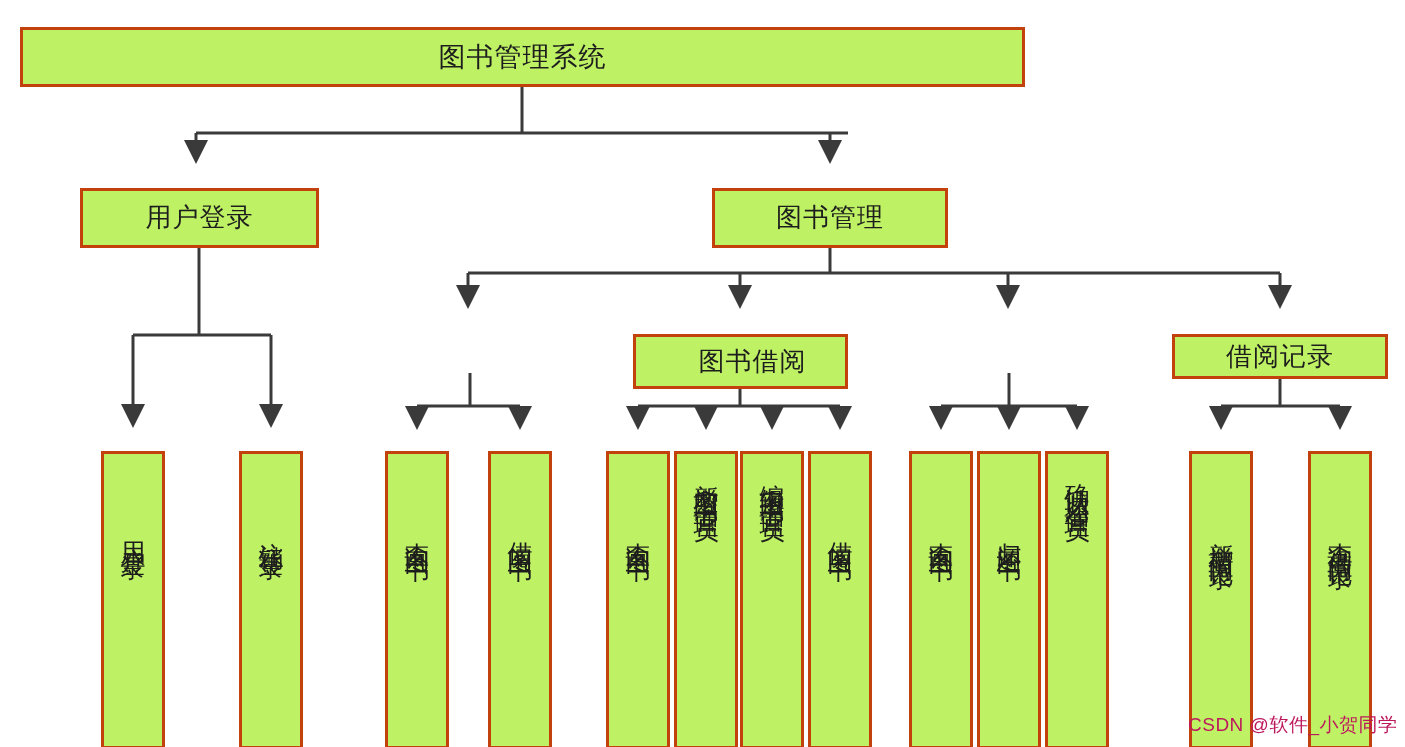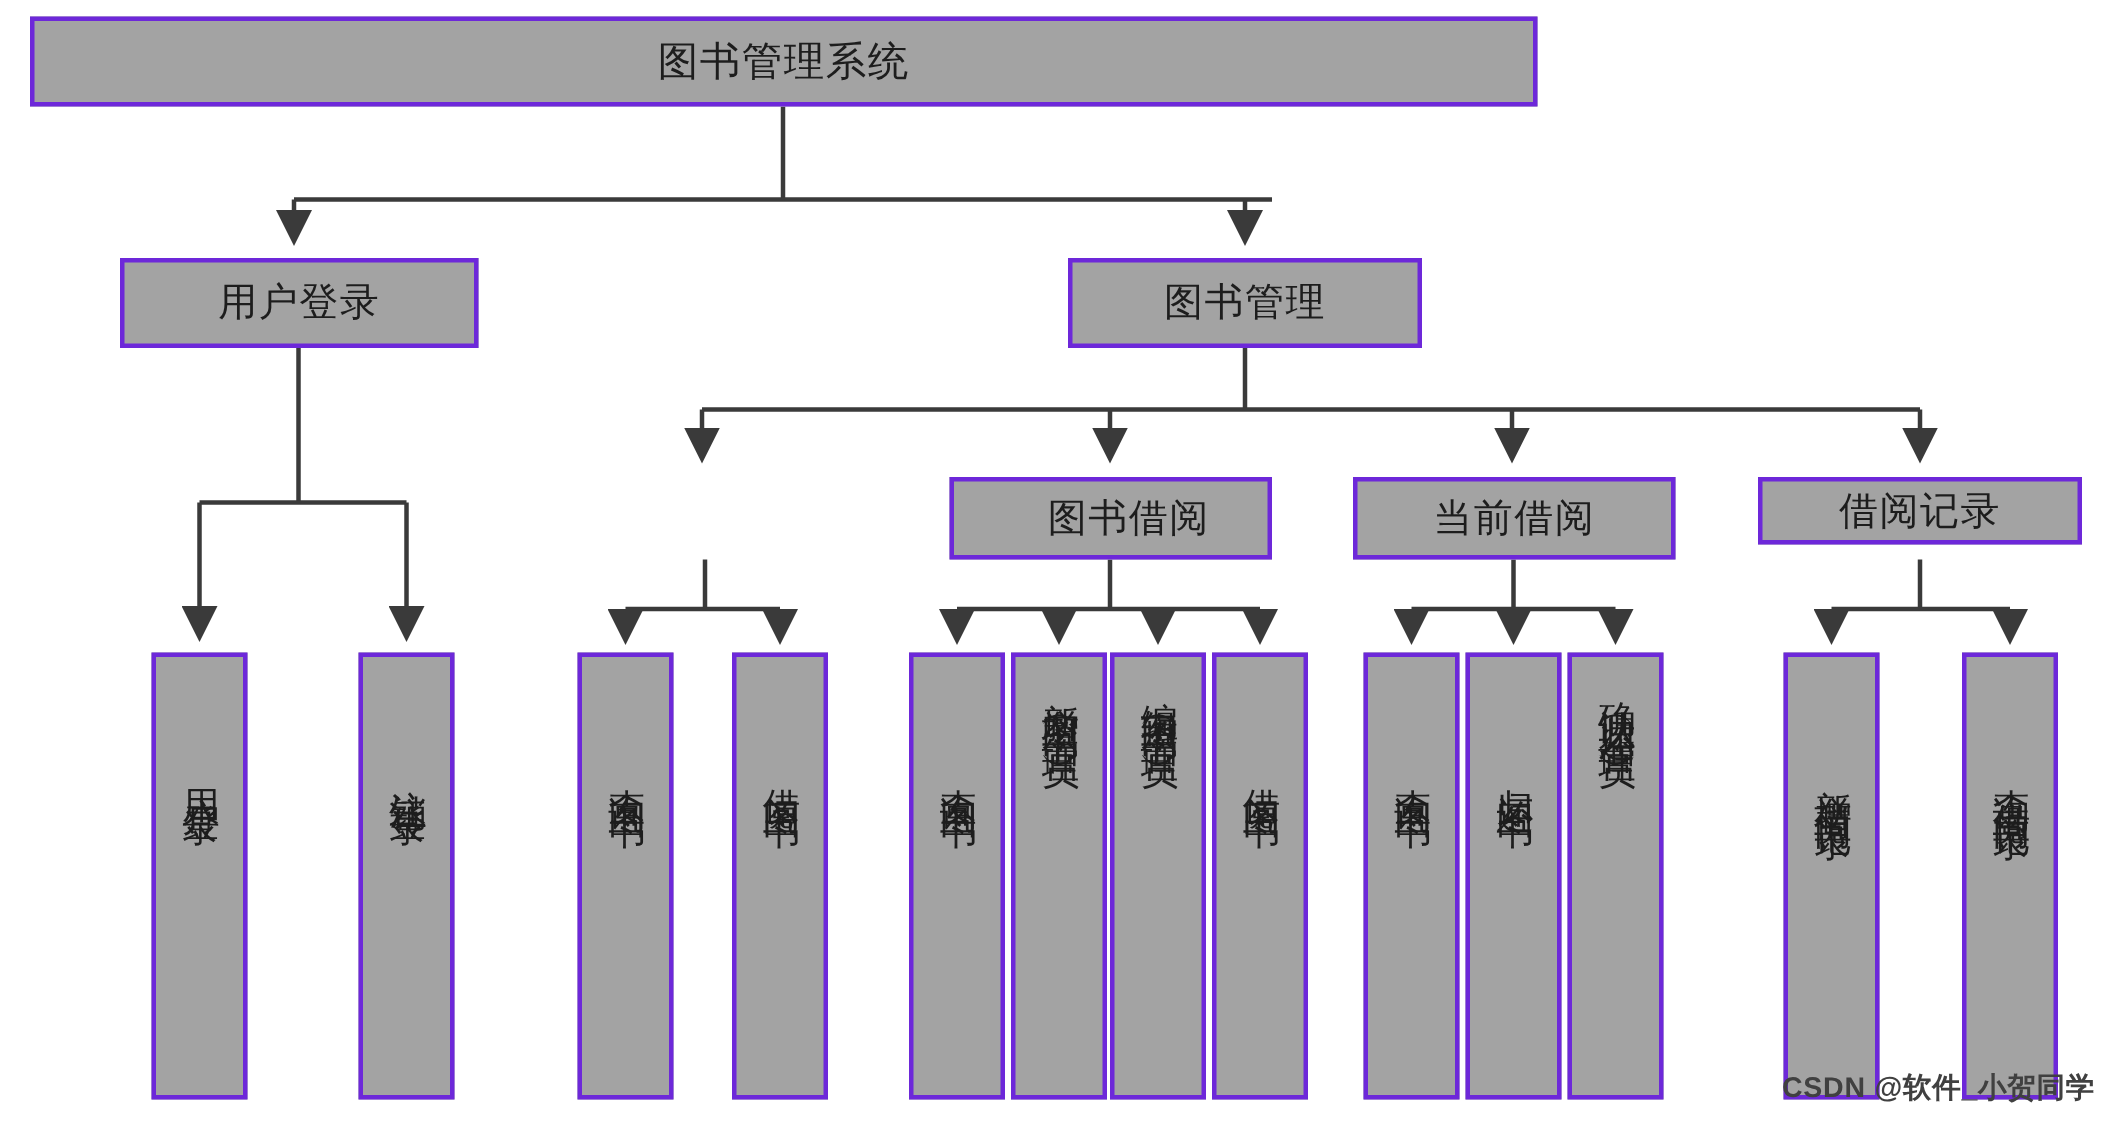--- a/index.html
+++ b/index.html
@@ -21,27 +21,28 @@
     position: absolute;
     left: 0;
     top: 0;
     width: 1405px;
     height: 747px;
     pointer-events: none;
   }
   .node {
     position: absolute;
     box-sizing: border-box;
-    border: 3px solid #6d28d9;
-    background: #a3a3a3;
+    border: 3px solid #c2410c;
+    background: #bef264;
     display: flex;
     align-items: center;
     justify-content: center;
     color: #1d1d1d;
     z-index: 2;
+    margin-top: 16px;
   }
   .node .lbl {
     display: block;
     text-align: center;
     line-height: 1.14;
     white-space: pre-line;
   }
   .node.horiz .lbl {
     font-size: 26px;
     letter-spacing: 1px;
@@ -67,25 +68,24 @@
     margin-top: 68px;
   }
   .node.vert.top .lbl {
     margin-top: 10px;
   }
   .watermark {
     position: absolute;
     left: 1188px;
     top: 712px;
     font-size: 19px;
-    color: #404040;
+    color: #be185d;
     letter-spacing: 0.5px;
     z-index: 3;
     white-space: nowrap;
-    font-weight: bold;
   }
 </style>
 </head>
 <body>
 
 <div id="canvas">
 
   <svg id="wires" viewBox="0 0 1405 747">
     <defs>
       <marker id="arrow" viewBox="0 0 12 12" refX="10" refY="6" markerWidth="8" markerHeight="8" orient="auto-start-reverse">
@@ -146,23 +146,20 @@
 
   <div class="node horiz" style="left:712px; top:172px; width:236px; height:60px;">
     <span class="lbl">图书管理</span>
   </div>
 
 
   <div class="node horiz" style="left:633px; top:318px; width:215px; height:55px;padding-left:24px;">
     <span class="lbl">图书借阅</span>
   </div>
 
-  <div class="node horiz" style="left:902px; top:318px; width:215px; height:55px;">
-    <span class="lbl">当前借阅</span>
-  </div>
 
   <div class="node horiz" style="left:1172px; top:318px; width:216px; height:45px;">
     <span class="lbl">借阅记录</span>
   </div>
 
   <div class="node vert mid" style="left:101px; top:435px; width:64px; height:298px;">
     <span class="lbl">用户登录</span>
   </div>
 
   <div class="node vert mid" style="left:239px; top:435px; width:64px; height:298px;">

